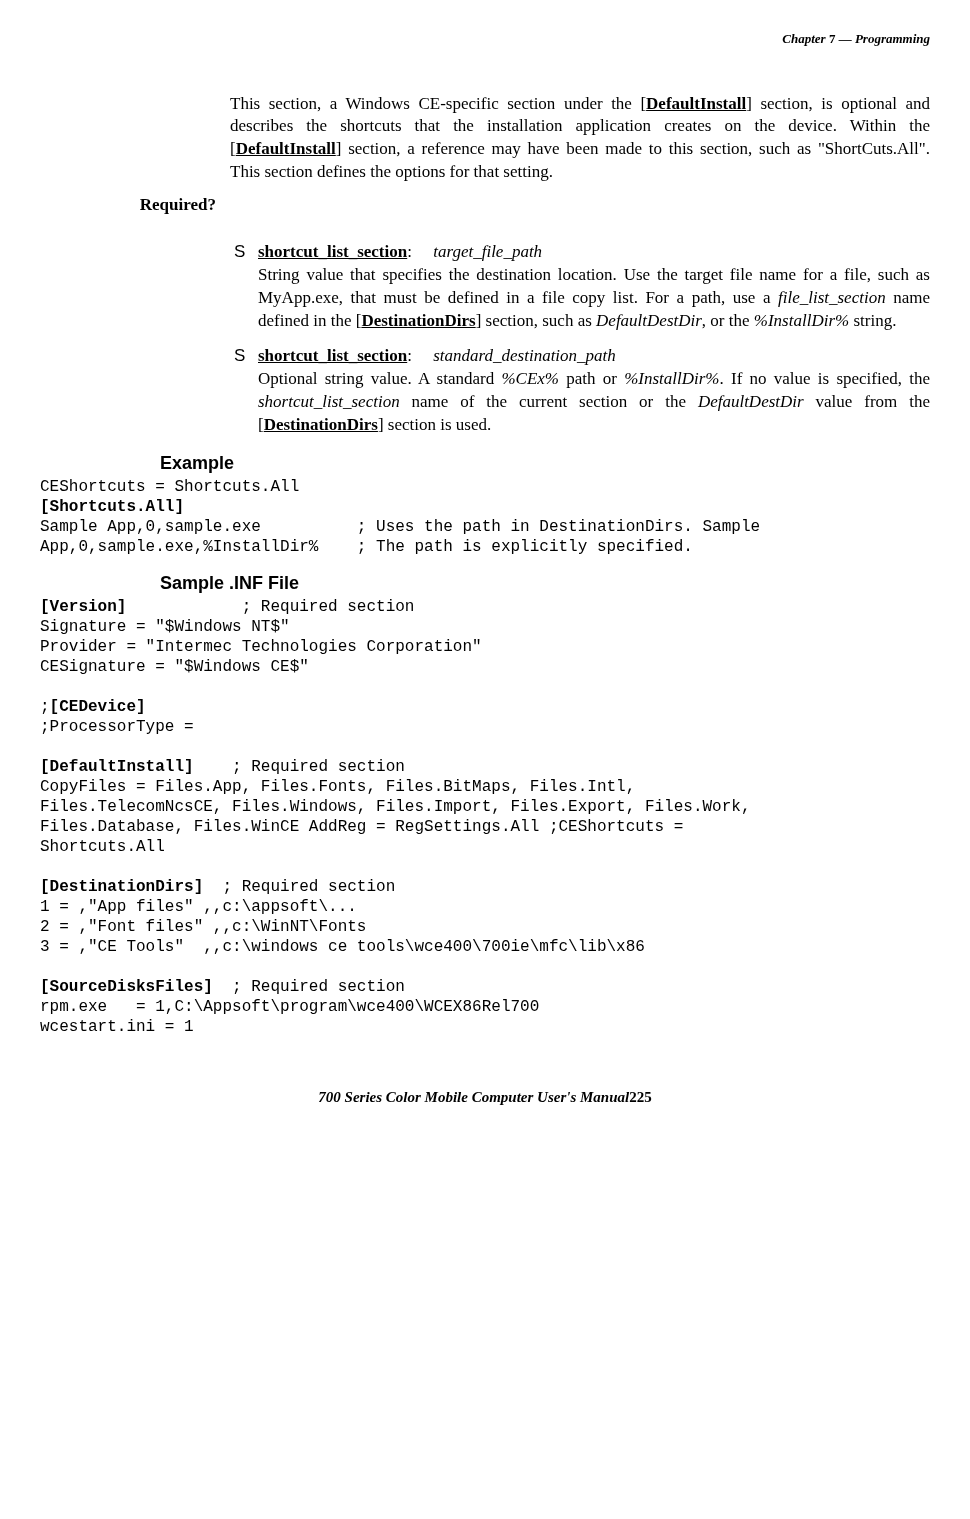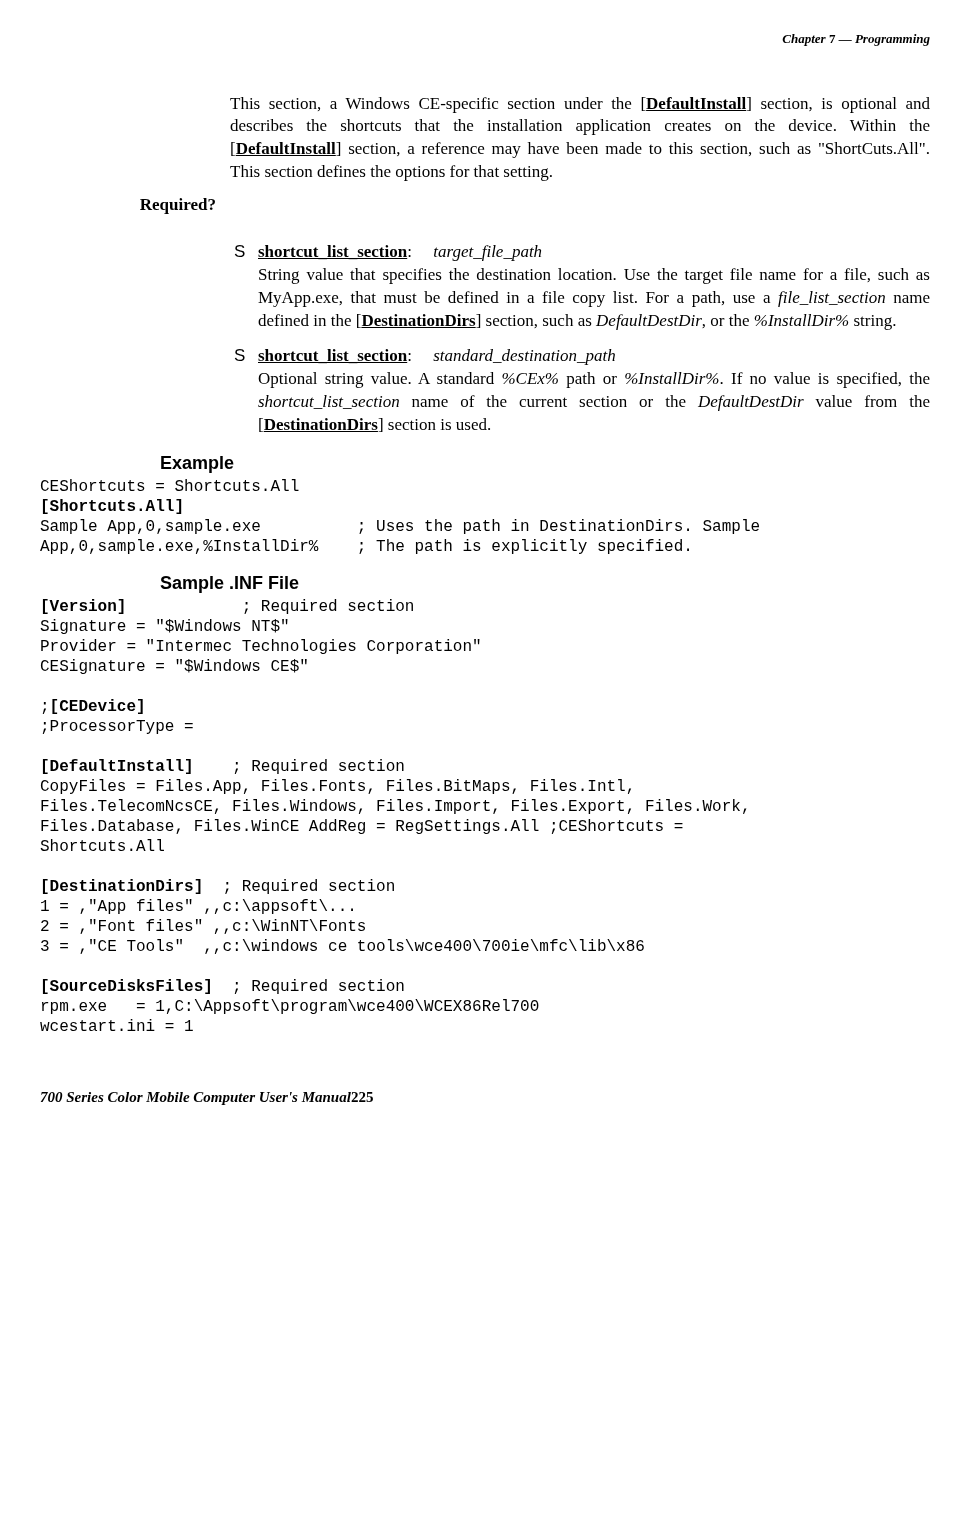--- a/index.html
+++ b/index.html
@@ -89,21 +89,21 @@
       font-size: 16px;
       white-space: pre-wrap;
       margin: 0 0 8px 0;
       line-height: 1.25;
     }
     .code-bold {
       font-weight: bold;
     }
     .footer {
       display: flex;
-      justify-content: flex-start;
+      justify-content: center;
       font-style: italic;
       font-weight: bold;
       font-size: 15px;
       margin-top: 50px;
     }
     .footer .page-num {
       font-style: normal;
     }
   </style>
 </head>

